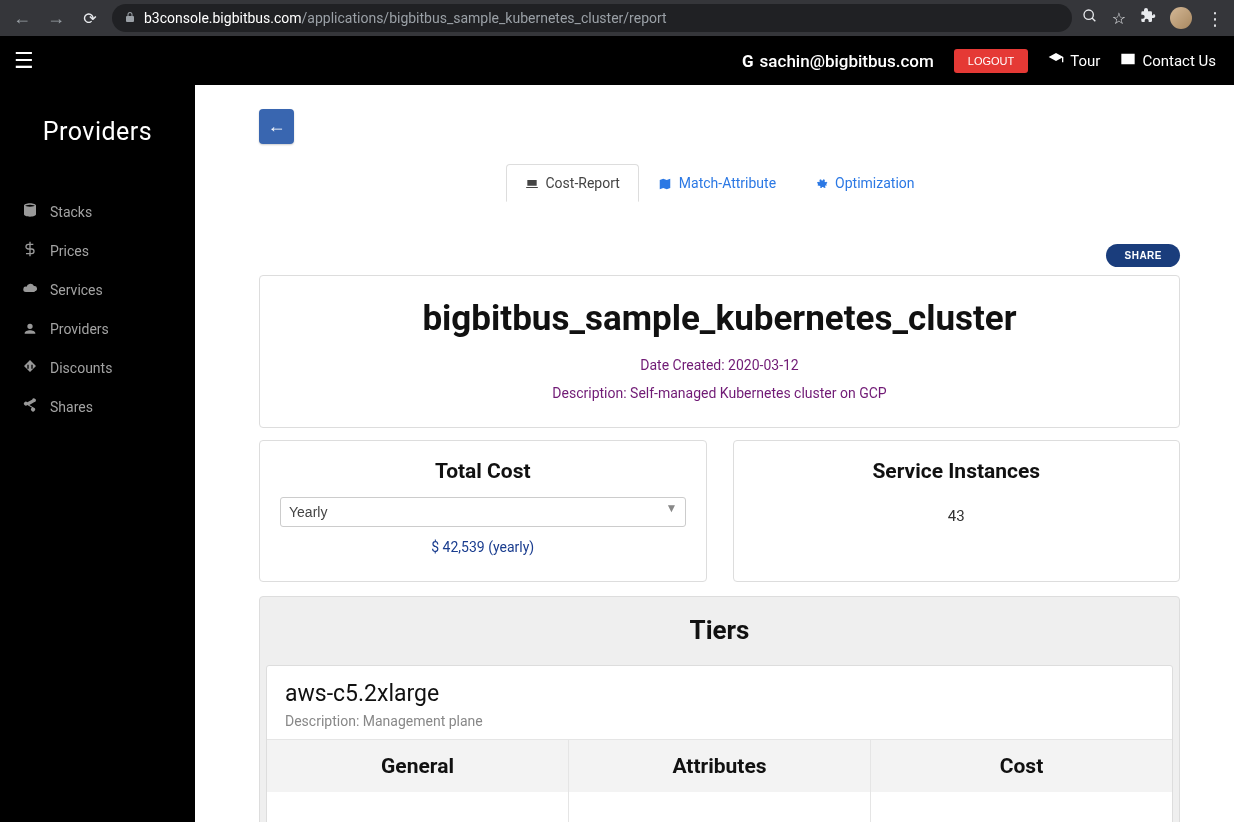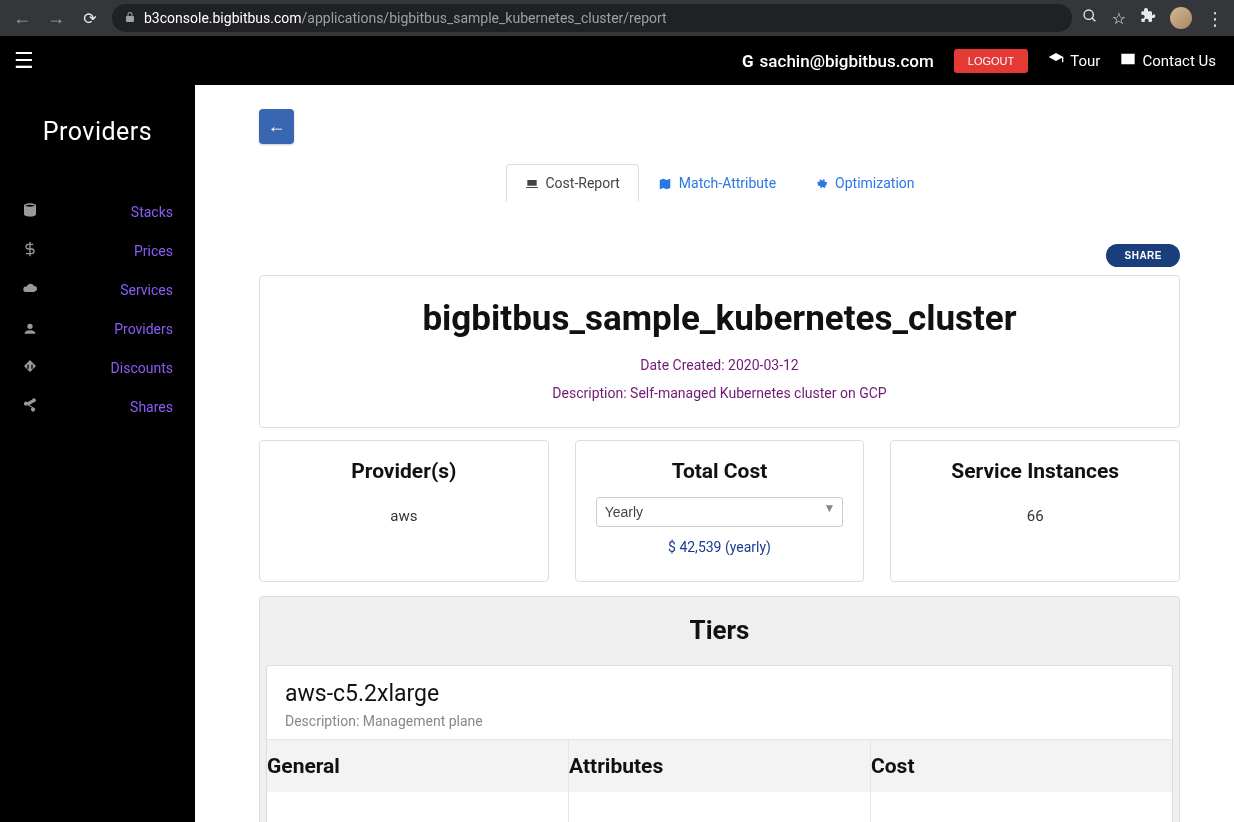--- a/index.html
+++ b/index.html
@@ -27,21 +27,21 @@
     .hamburger { font-size:22px; cursor:pointer; width:40px; }
     .topbar-right { display:flex; align-items:center; gap:20px; font-size:14px; }
     .user-block { display:flex; align-items:center; gap:6px; font-weight:500; font-size:17px; }
     .g-icon { font-weight:700; font-size:17px; }
     .logout-btn { background:#e53935; color:#fff; border:none; padding:6px 14px; border-radius:3px; font-size:11px; cursor:pointer; }
     .top-link { color:#fff; display:flex; align-items:center; gap:6px; cursor:pointer; font-size:15px;}
 
     .logo { font-size:25px; font-weight:400; text-align:center; padding: 32px 0 46px; letter-spacing:0.5px; }
 
     .nav-items { padding: 0 8px; }
-    .nav-item { display:flex; align-items:center; gap:12px; color:#8b5cf6; padding:10px 14px; font-size:14px; cursor:pointer;justify-content:space-between; }
+    .nav-item { display:flex; align-items:center; gap:12px; color:#a3a3a3; padding:10px 14px; font-size:14px; cursor:pointer; }
     .nav-item svg, .nav-ico { width:16px; height:16px; fill:#999; }
 
     .main-scroll { flex:1; overflow-y:scroll; background:#fff; padding: 24px 54px 40px 64px; }
 
     .back-btn { width:35px; height:35px; background:#3966b0; color:#fff; border:none; border-radius:4px; display:flex; align-items:center; justify-content:center; font-size:18px; cursor:pointer; box-shadow:0 1px 2px rgba(0,0,0,0.2); }
 
     .tabs-row { display:flex; justify-content:center; margin-top: 20px; }
     .tabs { display:flex; border-bottom:0; }
     .tab { display:flex; align-items:flex-end; gap:7px; padding:10px 18px; font-size:14px; cursor:pointer; border:1px solid transparent; border-radius:4px 4px 0 0; }
     .tab.active { border:1px solid #ddd; border-bottom:1px solid #fff; color:#444; background:#fff; }
@@ -69,21 +69,21 @@
     .select-chevron { position:absolute; right:8px; top:50%; transform:translateY(-28%); pointer-events:none; color:#888; font-size:12px; }
     .cost-value { color:#1a3d8f; margin-top:12px; font-size:14px; }
 
     .tiers-section { margin-top:14px; background:#efefef; border:1px solid #ddd; border-radius:4px; padding: 2px 4px 0; }
     .tiers-title { text-align:center; font-size:26px; font-weight:700; padding:16px 0 18px; color:#111;}
     .tier-card { background:#fff; border:1px solid #ddd; border-radius:3px; margin:2px 2px 0; }
     .tier-head { padding:14px 18px 10px; }
     .tier-name { font-size:23px; font-weight:400; color:#111;}
     .tier-desc { color:#888; font-size:14px; margin-top:6px; }
     .col-headers { display:flex; border-top:1px solid #e5e5e5; background:#f3f3f3; }
-    .col-h { flex:1; text-align:left; font-size:21px; font-weight:700; padding:14px 0; color:#111; border-right:1px solid #e5e5e5;}
+    .col-h { flex:1; text-align:center; font-size:21px; font-weight:700; padding:14px 0; color:#111; border-right:1px solid #e5e5e5;}
     .col-h:last-child{border-right:none;}
     .tier-cols { display:flex; }
     .tier-col { flex:1; padding:14px 16px; font-size:13.5px; border-right:1px solid #e5e5e5; }
     .tier-col:last-child{border-right:none;}
     .attr-row { padding: 5px 0; color:#333; }
 
     
     .main-scroll::-webkit-scrollbar { width:14px; }
     .main-scroll::-webkit-scrollbar-track { background:#f0f0f0; }
     .main-scroll::-webkit-scrollbar-thumb { background:#bdbdbd; border-radius:7px; border:3px solid #f0f0f0; }
@@ -229,36 +229,32 @@
       </div>
 
       <div class="card header-card">
         <div class="page-title">bigbitbus_sample_kubernetes_cluster</div>
         <div class="meta-line">Date Created: 2020-03-12</div>
         <div class="meta-line meta-line2">Description: Self-managed Kubernetes cluster on GCP</div>
       </div>
 
       <div class="stats-row">
         <div class="card stat-card">
-          <div class="stat-title">Provider(s)</div>
-          <div class="stat-body">aws</div>
-        </div>
-        <div class="card stat-card">
           <div class="stat-title">Total Cost</div>
           <div class="select-wrap">
             <select class="cost-select">
               <option>Yearly</option>
             </select>
             <span class="select-chevron">▼</span>
           </div>
           <div class="cost-value">$ 42,539 (yearly)</div>
         </div>
         <div class="card stat-card">
           <div class="stat-title">Service Instances</div>
-          <div class="stat-body">66</div>
+          <div class="stat-body">43</div>
         </div>
       </div>
 
       <div class="tiers-section">
         <div class="tiers-title">Tiers</div>
         <div class="tier-card">
           <div class="tier-head">
             <div class="tier-name">aws-c5.2xlarge</div>
             <div class="tier-desc">Description: Management plane</div>
           </div>

